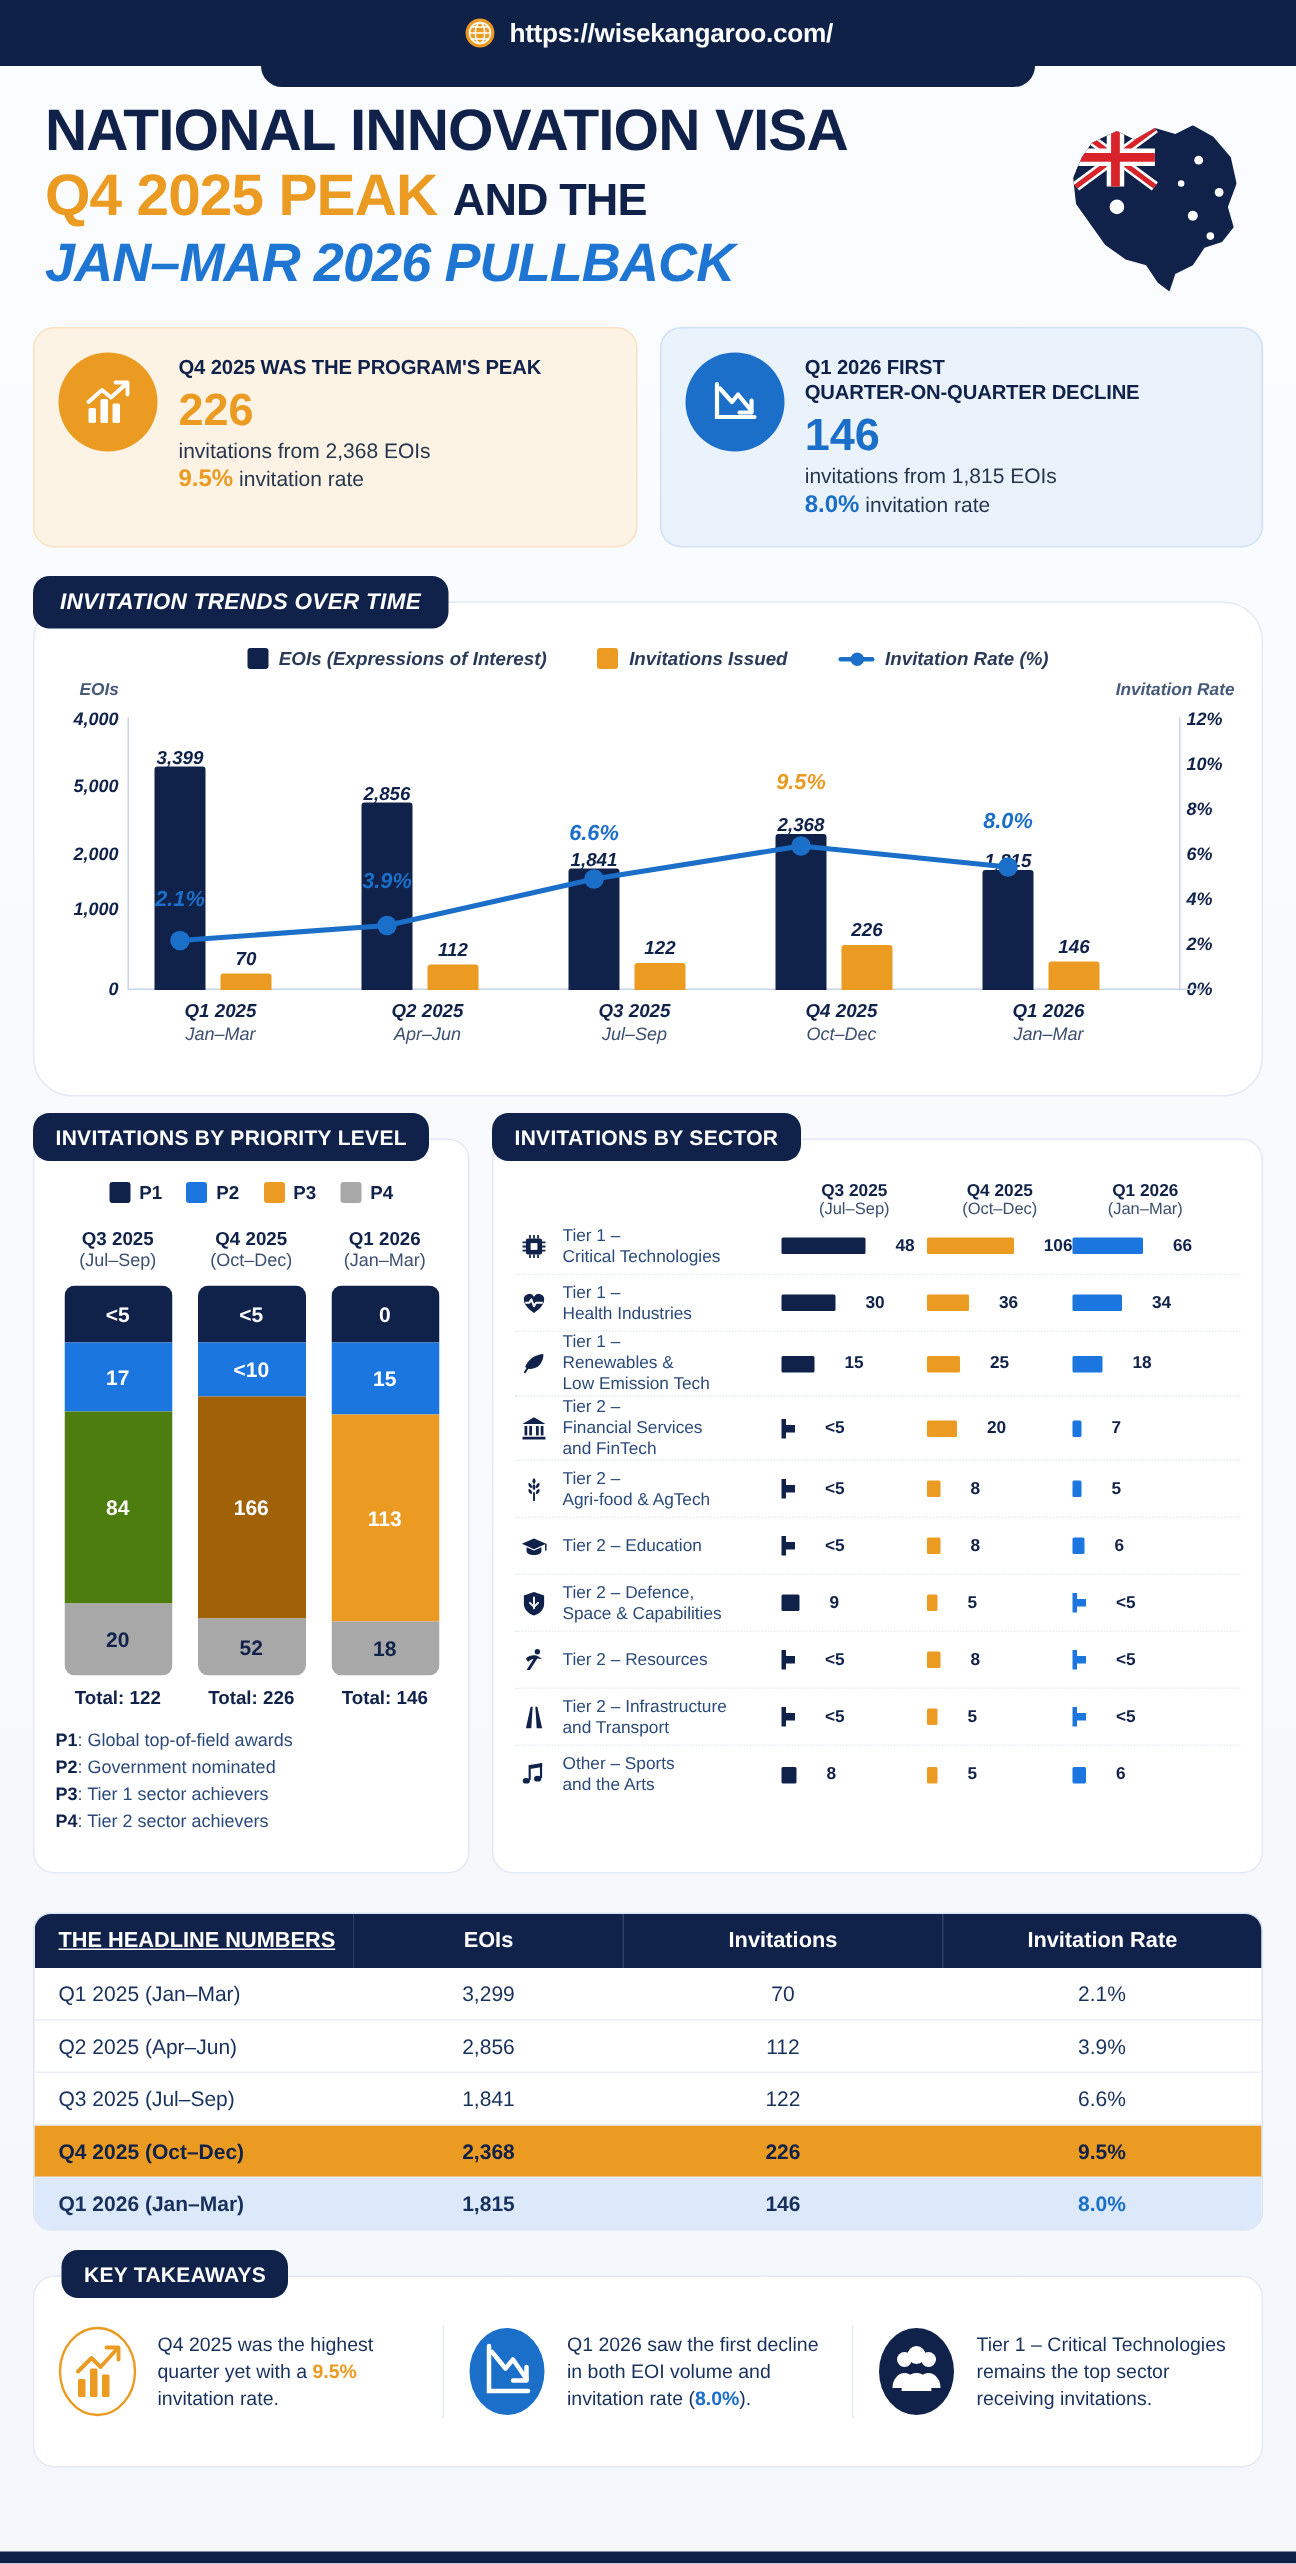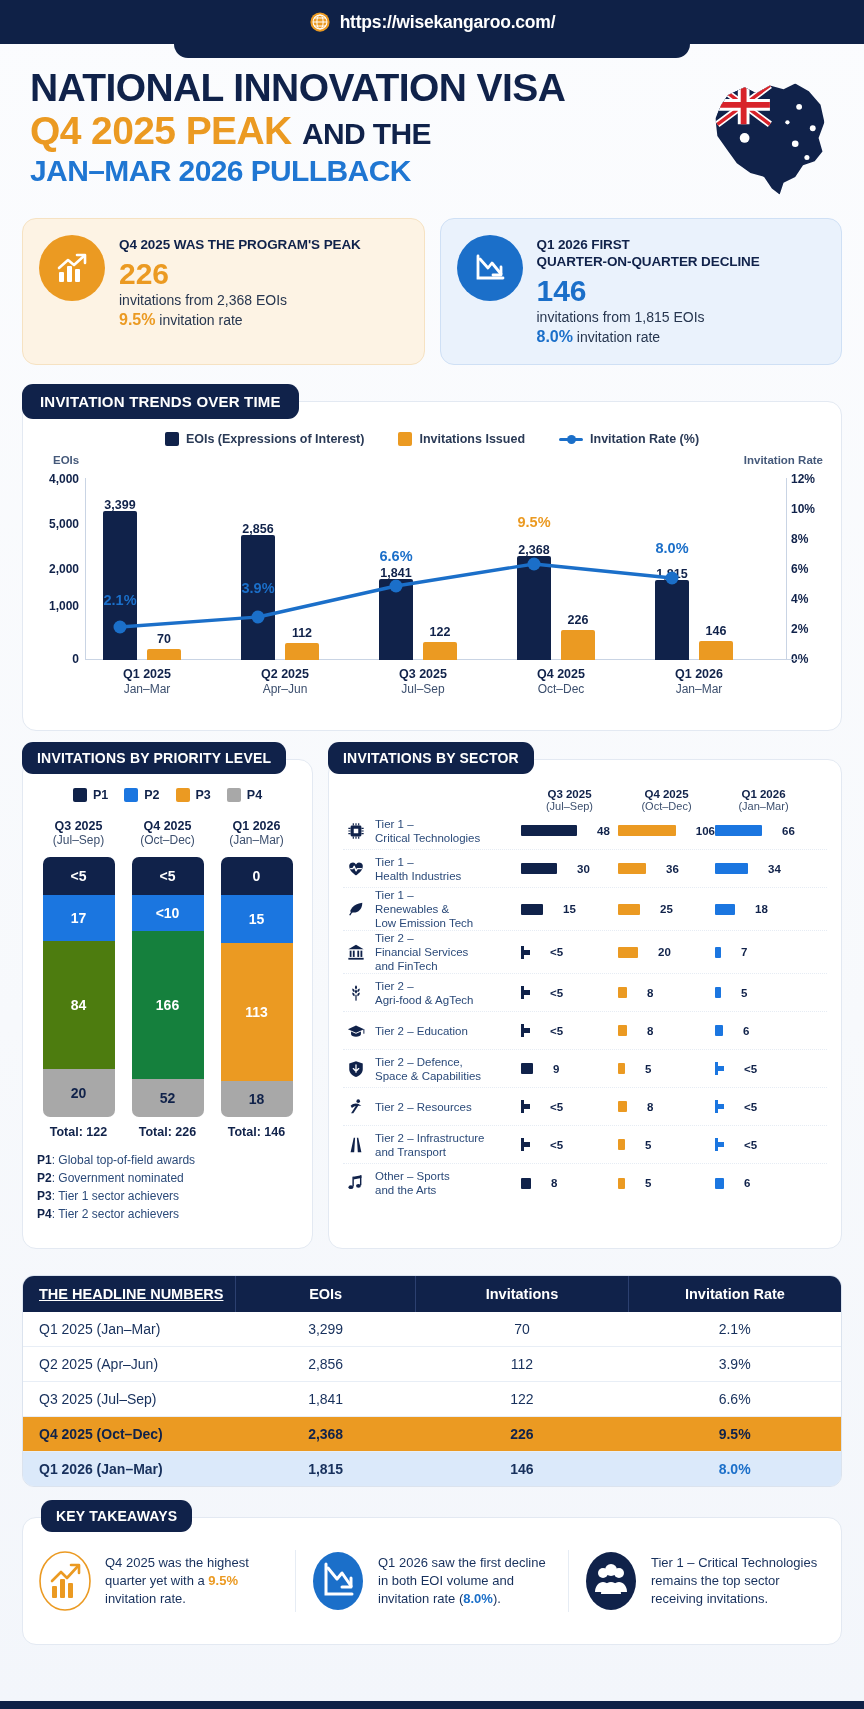--- a/index.html
+++ b/index.html
@@ -35,21 +35,21 @@
   }
 
   
   .header { padding: 24px 24px 0 30px; position: relative; height: 160px; }
   h1 { line-height: 1.03; }
   .t-line { font-weight: 800; letter-spacing: -0.6px; }
   .t1 { font-size: 39px; color:#10224a; display:block; }
   .t2 { font-size: 39px; display:block; margin-top:3px; }
   .t2 .hl { color:#eb9a22; }
   .t2 .rest { color:#10224a; font-size:30px; }
-  .t3 { font-size: 30px; color:#1f76d2; display:block; margin-top:5px; }
+  .t3 { font-size: 36px; color:#1f76d2; display:block; margin-top:5px;font-style:italic; }
 
   .ausmap { position:absolute; right:24px; top:22px; width:146px; height:140px; }
 
   
   .cards { display:flex; gap:15px; padding: 14px 22px 0 22px; }
   .card { flex:1; border-radius:14px; padding:16px 16px 18px 16px; display:flex; gap:14px; align-items:flex-start; }
   .card.peak { background:#fdf3e4; border:1px solid #f6e2c2; }
   .card.decline { background:#eaf2fc; border:1px solid #cfe0f5; }
   .cicon { width:66px; height:66px; border-radius:50%; flex:0 0 66px; display:flex; align-items:center; justify-content:center; }
   .cicon.orange { background:#eb9a22; }
@@ -59,22 +59,22 @@
   .cbig { font-size:30px; font-weight:800; line-height:1.15; margin-top:3px; }
   .cbig.orange { color:#eb9a22; }
   .cbig.blue { color:#1b6fc9; }
   .csub { font-size:14px; color:#27364f; margin-top:1px; }
   .crate { font-size:14px; color:#27364f; margin-top:3px; }
   .crate b.o { color:#eb9a22; font-size:16px; font-weight:800; }
   .crate b.b { color:#1b6fc9; font-size:16px; font-weight:800; }
 
   
   .panel {
-    background:#fff; border:1px solid #e3e9f2; border-radius:14px;
-    position:relative; margin: 0 22px;
+    background:#fff; border:1px solid #e3e9f2; border-radius:26px;
+    position:relative; margin: 0 22px; font-style: italic;
   }
   .tab {
     position:absolute; left:-1px; top:-18px;
     background:#10224a; color:#fff;
     font-size:15px; font-weight:800; letter-spacing:0.2px;
     padding:9px 18px; border-radius:11px;
     white-space:nowrap;
   }
   .tab.sm { font-size:14px; padding:8px 15px; }
 
@@ -414,21 +414,21 @@
         </div>
 
         <div class="stackcol">
           <div class="sqt">
               <span style="font-weight:800;color:#10224a;font-size:12.5px;">Q4 2025</span>
               <span>(Oct–Dec)</span>
             </div>
           <div class="stack">
             <div class="seg" style="background:#10224a; height:38px;">&lt;5</div>
             <div class="seg" style="background:#1b76e0; height:36px;">&lt;10</div>
-            <div class="seg" style="background:#15803d; height:148px;">166</div>
+            <div class="seg" style="background:#a16207; height:148px;">166</div>
             <div class="seg p4" style="background:#a8a8a8; height:38px;">52</div>
           </div>
           <div class="total">Total: 226</div>
         </div>
 
         <div class="stackcol">
           <div class="sqt">
               <span style="font-weight:800;color:#10224a;font-size:12.5px;">Q1 2026</span>
               <span>(Jan–Mar)</span>
             </div>

